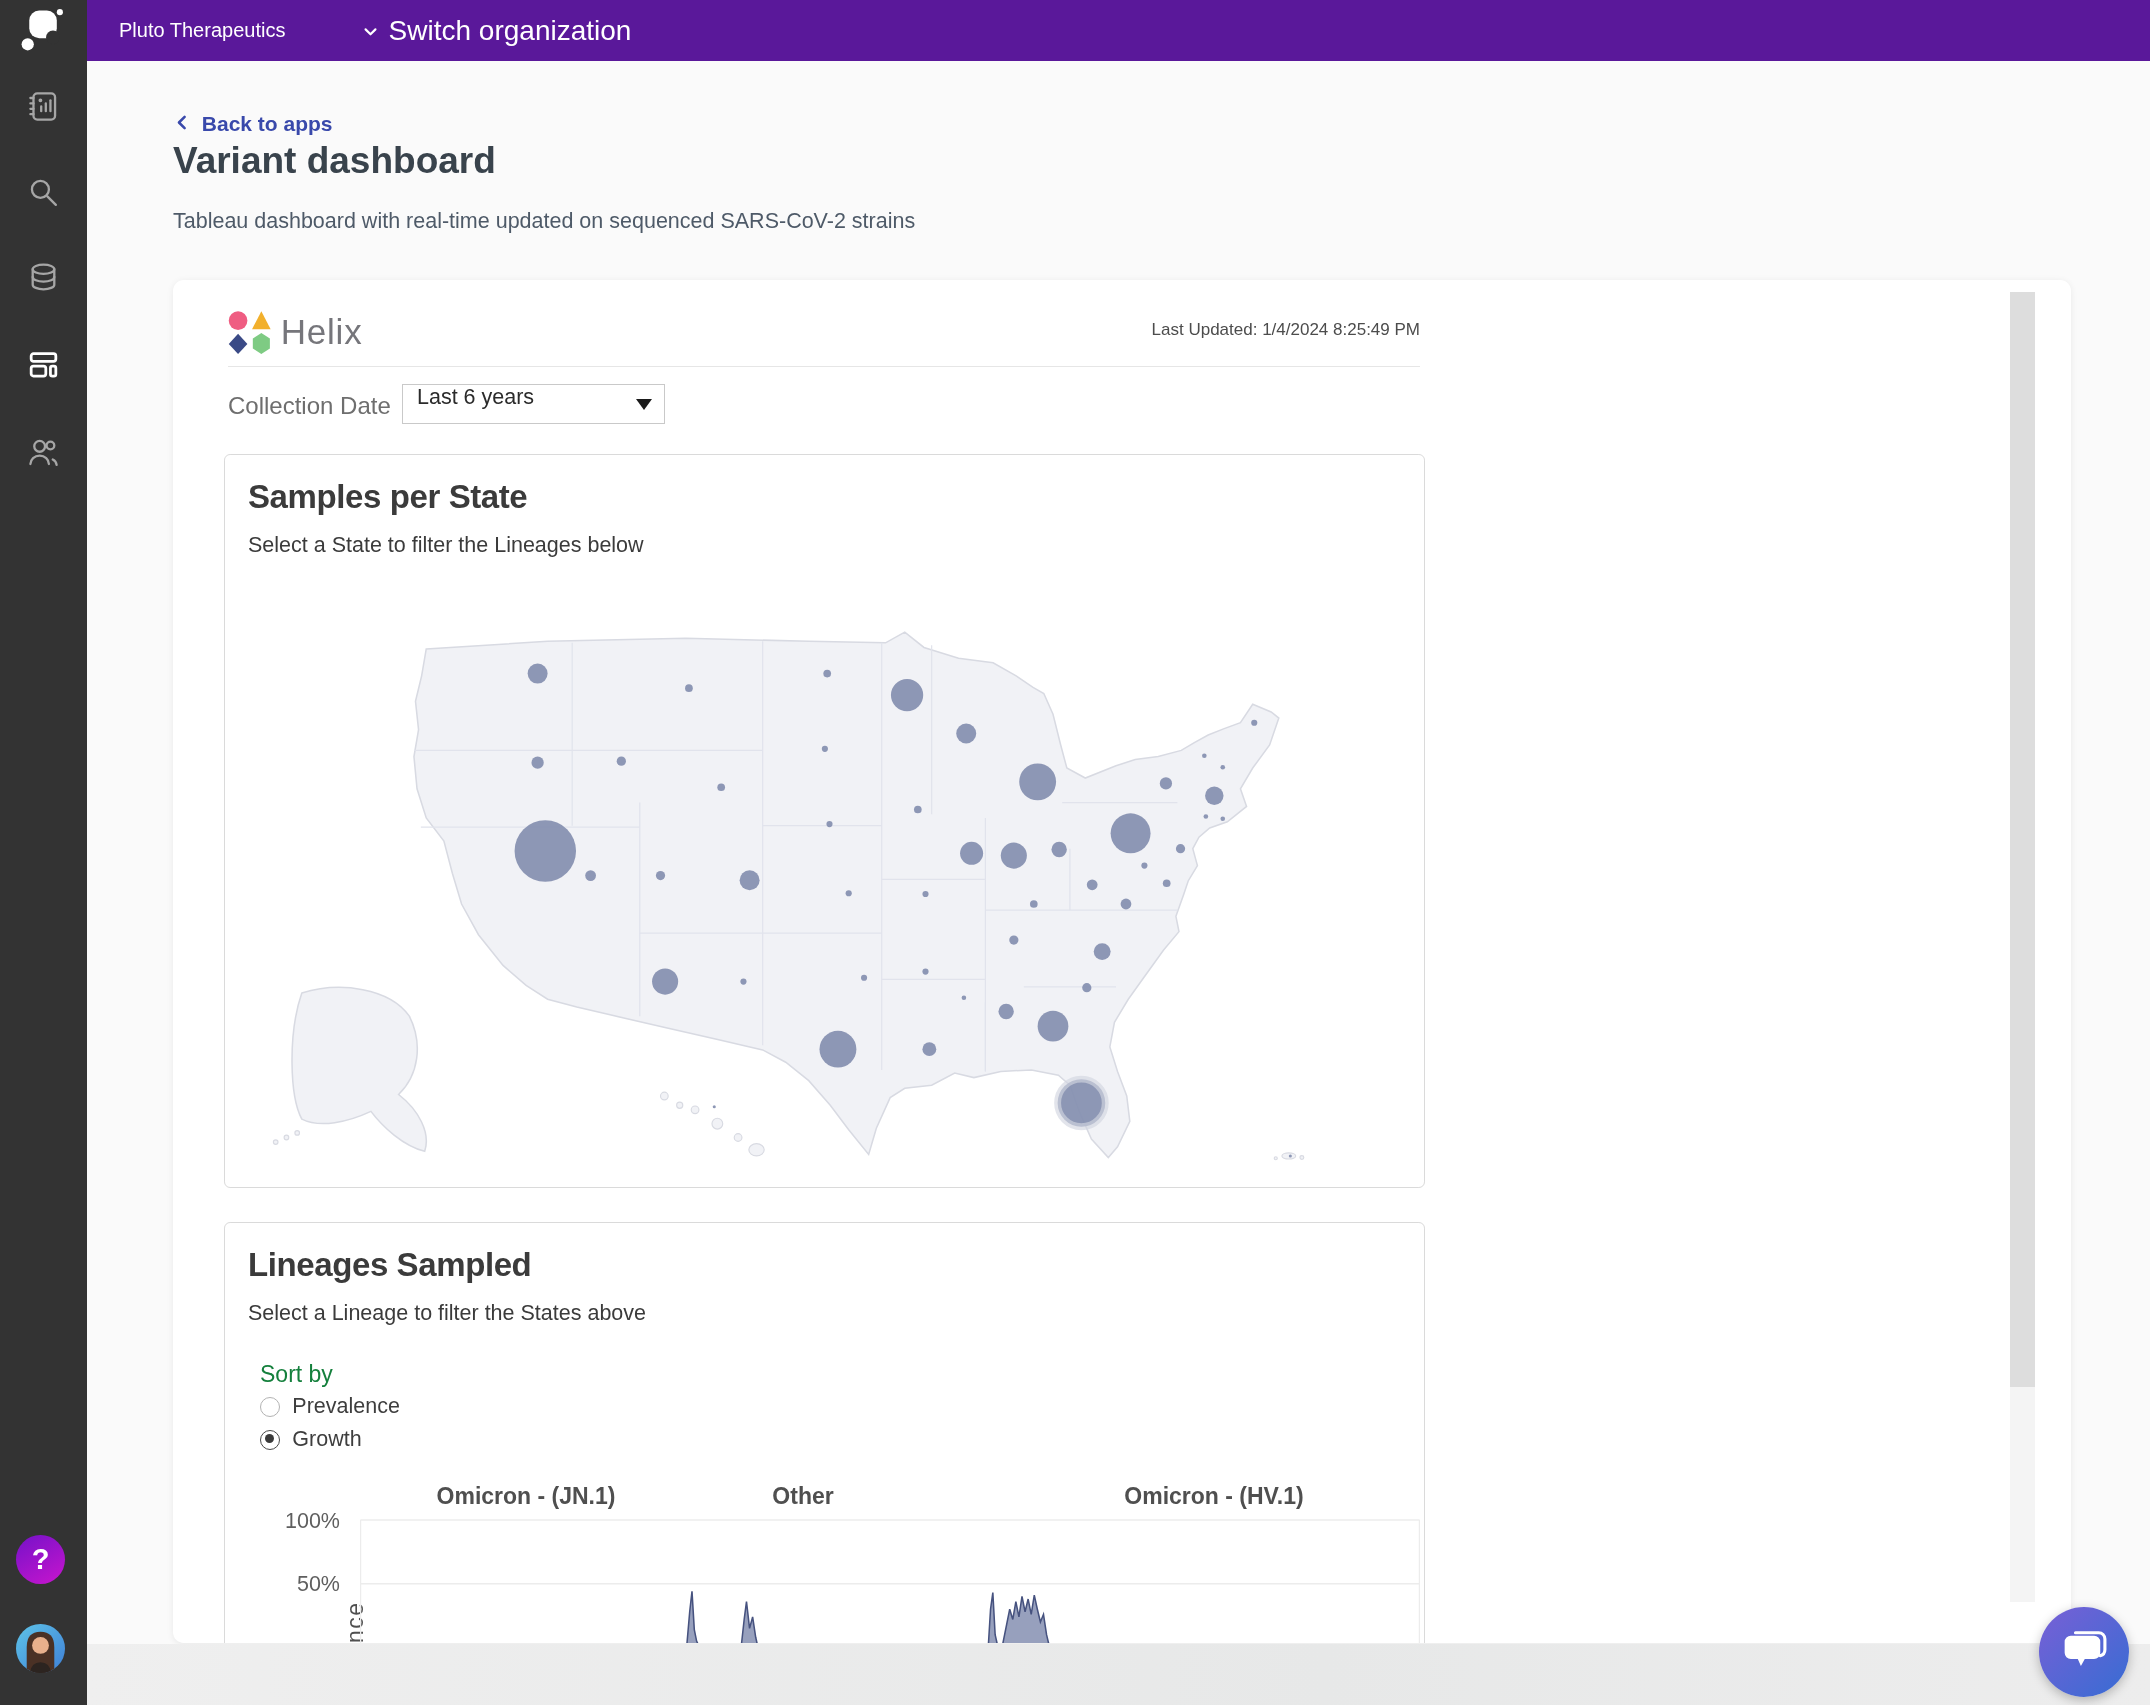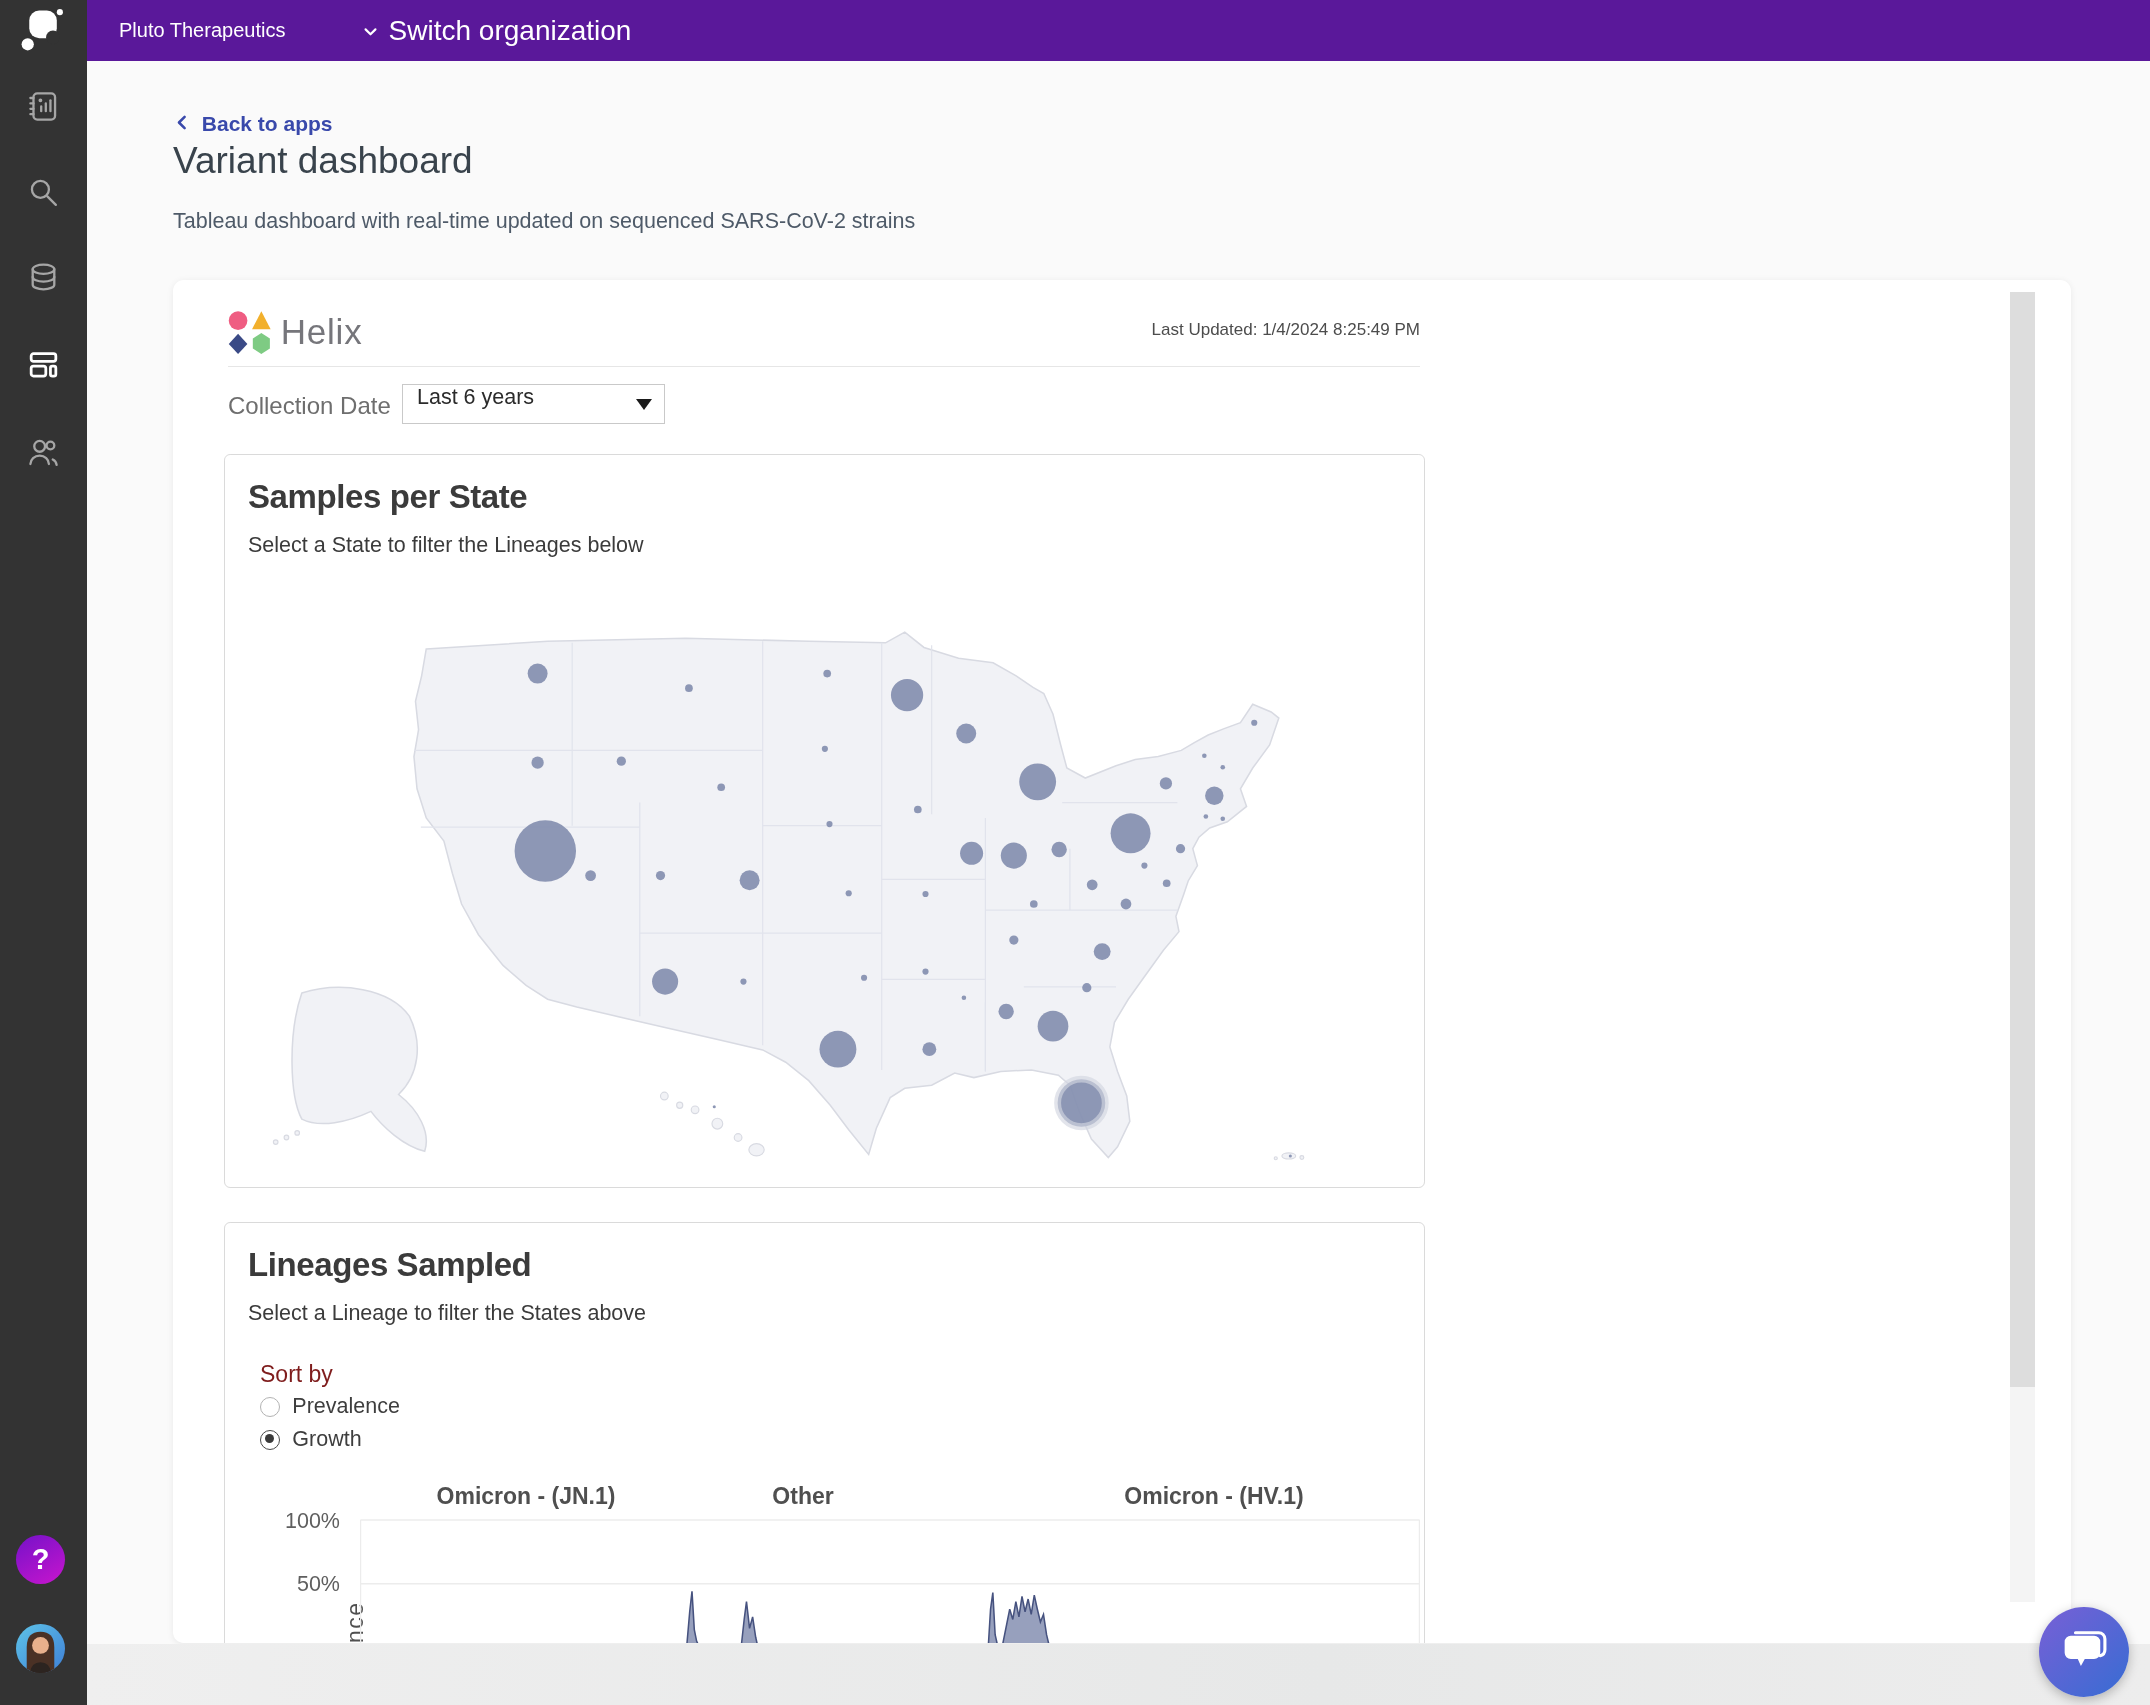--- a/index.html
+++ b/index.html
@@ -21,21 +21,21 @@
   .topbar { position:absolute; left:87px; top:0; width:2064px; height:61px; background:#5a189a; color:#ffffff;
             display:flex; align-items:center; z-index:10; }
   .org-name { margin-left:32px; font-size:20px; }
   .switch-org { display:flex; align-items:center; gap:9.2px; margin-left:77px; cursor:pointer; font-size:28px; }
   .switch-org svg { width:17px; height:17px; stroke:#fff; fill:none; stroke-width:3; stroke-linecap:round; stroke-linejoin:round; }
 
   
   .back-link { position:absolute; left:174px; top:112px; display:flex; align-items:center; gap:10.8px;
                color:#3949ab; font-size:21px; font-weight:bold; cursor:pointer; }
   .back-link svg { width:17px; height:17px; stroke:#3949ab; fill:none; stroke-width:3.6; stroke-linecap:round; stroke-linejoin:round; }
-  .page-title { position:absolute; left:173px; top:140px; font-size:37px; font-weight:400; color:#39434c; }
+  .page-title { position:absolute; left:173px; top:140px; font-size:37px; font-weight:700; color:#39434c; }
   .page-subtitle { position:absolute; left:173px; top:209px; font-size:21.5px; color:#4e5a68; }
 
   .actions { position:absolute; top:111px; right:77px; display:flex; gap:18.4px; }
   .btn { height:51px; border-radius:26px; display:flex; align-items:center; gap:10.8px; padding:0 28px;
          font-size:22px; font-weight:bold; background:transparent; cursor:pointer; }
   .btn svg { width:23px; height:23px; fill:none; stroke-width:2.4; stroke-linecap:round; stroke-linejoin:round; }
   .btn-edit { border:1.5px solid #3949ab; color:#3949ab; }
   .btn-edit svg { stroke:#3949ab; }
   .btn-archive { border:1.5px solid #9d4b43; color:#9d4b43; }
   .btn-archive svg { stroke:#9d4b43; }
@@ -62,21 +62,21 @@
 
   .panel { position:absolute; left:51px; width:1201px; border:0.8px solid #dadada; border-radius:6.1px; background:#fff; }
   .panel-samples { top:174px; height:734px; }
   .panel-lineages { top:942px; height:614px; }
   .panel-title { position:absolute; left:23px; top:23px; font-size:33px; font-weight:bold; color:#3b3b3b; letter-spacing:-0.4px; }
   .panel-subtitle { position:absolute; left:23px; top:78px; font-size:21.5px; color:#3b3b3b; }
 
   .map-wrap { position:absolute; left:0; top:117px; width:1199px; height:611px; }
   .map-wrap svg { width:100%; height:100%; }
 
-  .sort-label { position:absolute; left:35px; top:138px; font-size:23px; color:#7f1d1d; }
+  .sort-label { position:absolute; left:35px; top:138px; font-size:23px; color:#15803d; }
   .radio-row { position:absolute; left:35px; display:flex; align-items:center; gap:12.3px; cursor:pointer; }
   .radio-row.r0 { top:171px; }
   .radio-row.r1 { top:204px; }
   .radio { width:20px; height:20px; border:1.9px solid #b3b3b3; border-radius:50%; position:relative; background:#fff; }
   .radio.checked { border-color:#4a4a4a; }
   .radio.checked::after { content:""; position:absolute; left:3.8px; top:3.8px; width:9.2px; height:9.2px; border-radius:50%; background:#3a3a3a; }
   .radio-label { font-size:21.5px; color:#3e3e3e; }
 
   .col-header { position:absolute; top:260px; transform:translateX(-50%); font-size:23px; color:#4f4f4f; font-weight:bold; }
   .ytick { position:absolute; width:69px; text-align:right; font-size:21.5px; color:#5f5f5f; }

